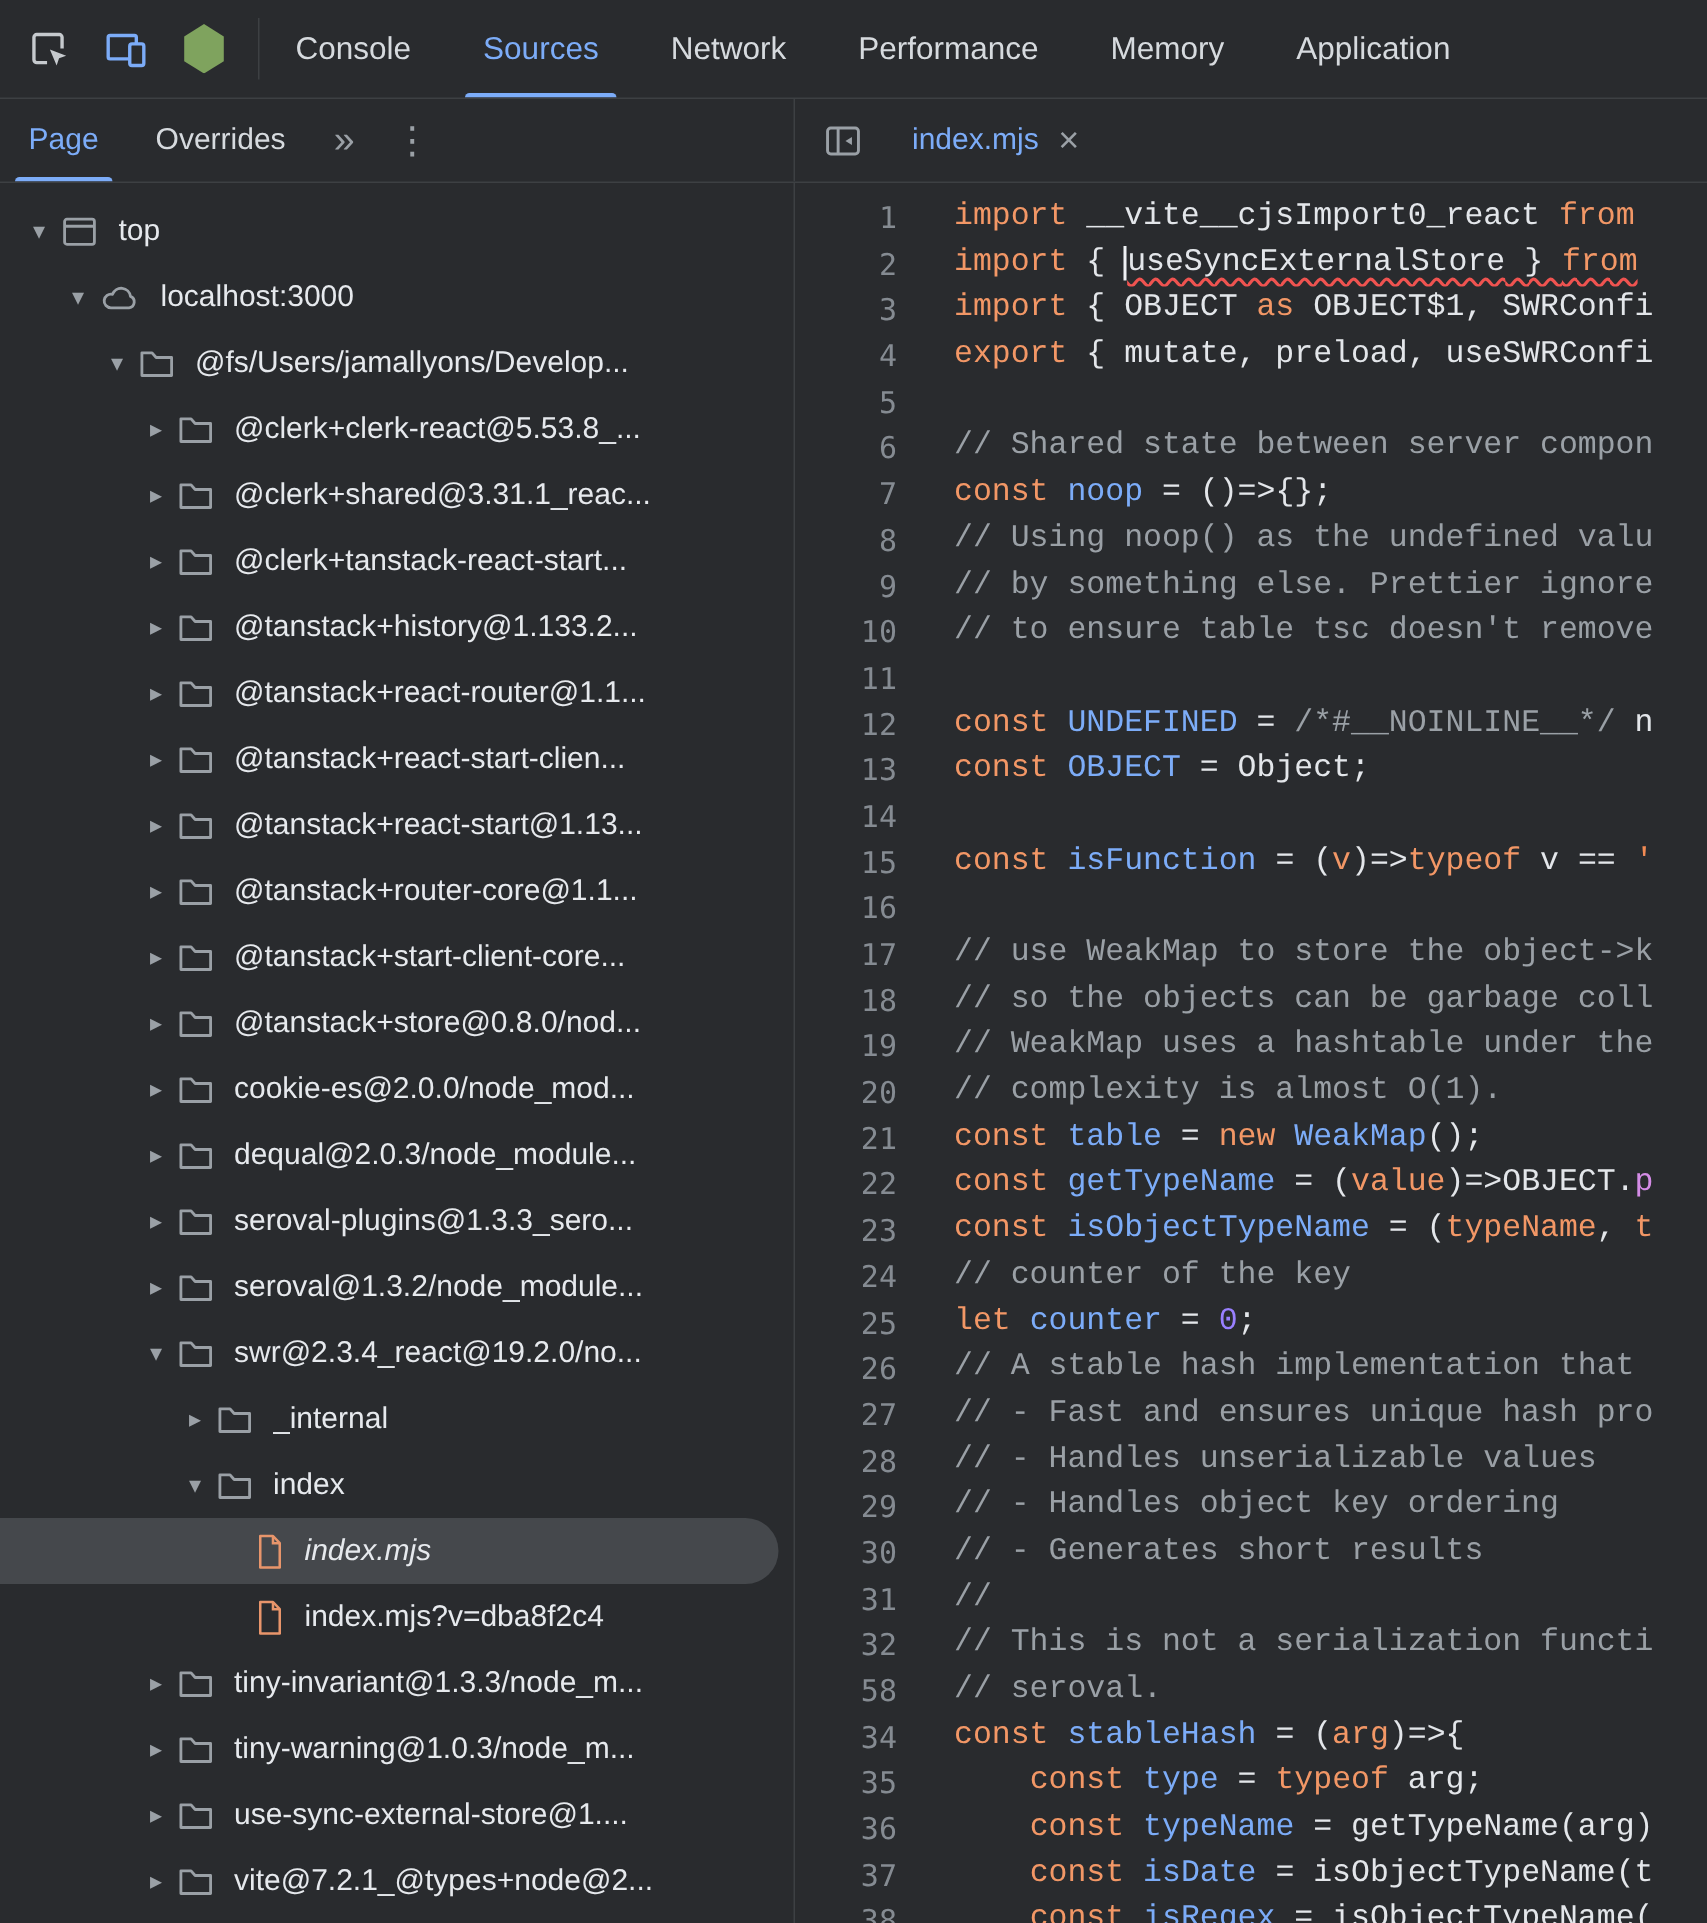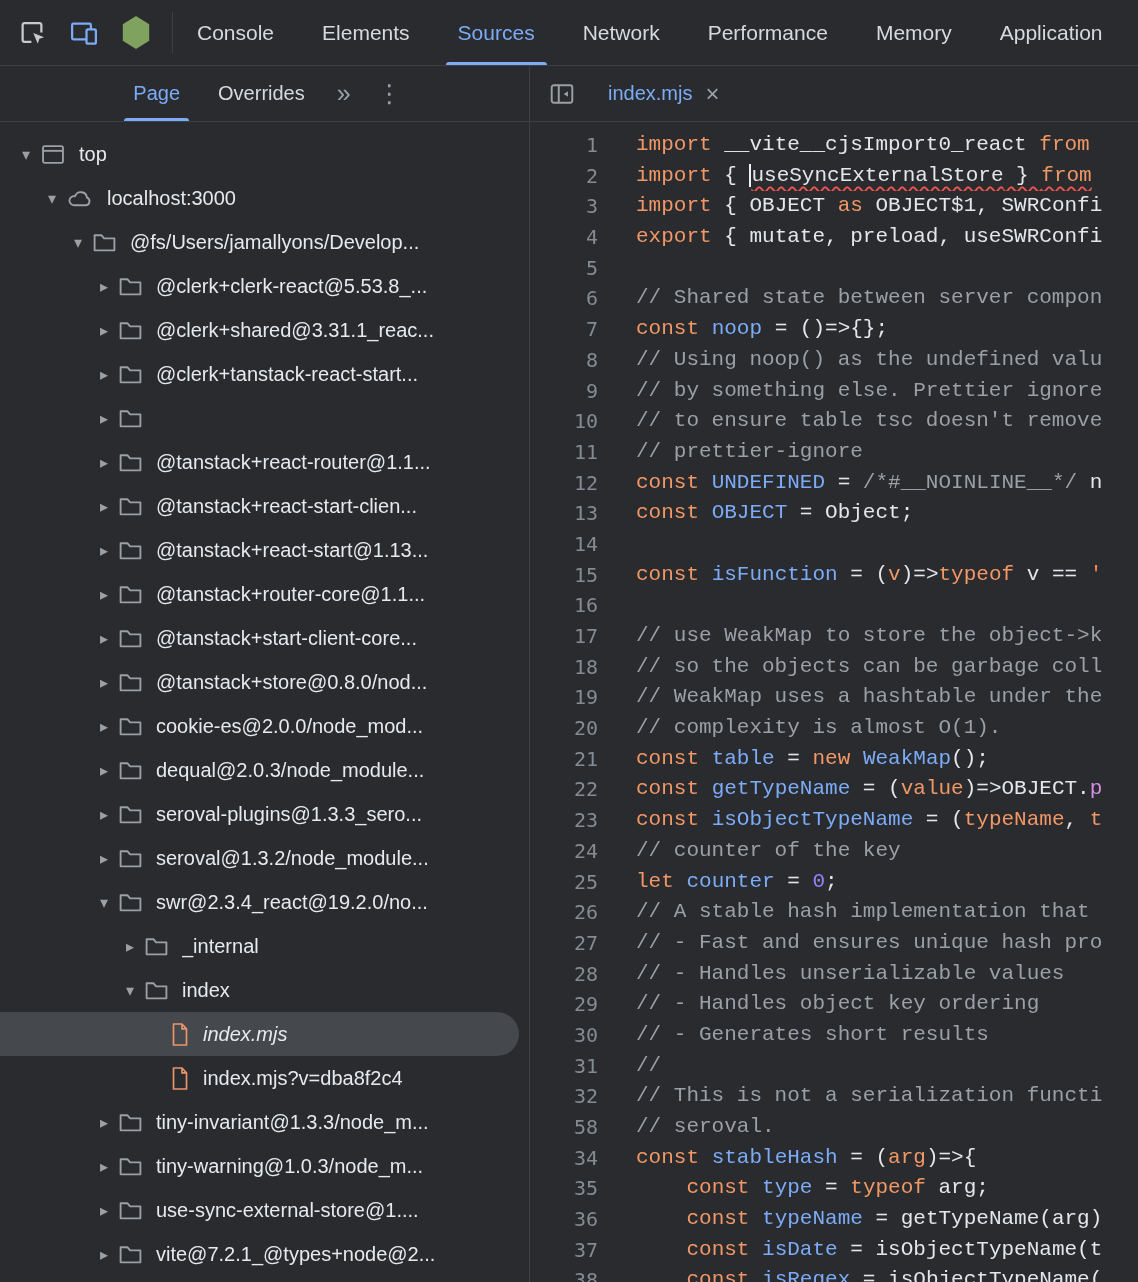--- a/index.html
+++ b/index.html
@@ -21,21 +21,21 @@
   .hexagon { width: 30px; height: 33px; background: var(--node-green, #7fa35e);
     clip-path: polygon(50% 0%, 94% 25%, 94% 75%, 50% 100%, 6% 75%, 6% 25%); }
   .vsep { width: 1px; background: var(--border, #3d4043); margin: 12px 0; }
   .main-tabs { display: flex; flex: 1; overflow: hidden; }
   .main-tab { padding: 0 24px; display: flex; align-items: center; font-size: 21px; color: #d6dade; position: relative; white-space: nowrap; cursor: default; }
   .main-tab.selected { color: var(--accent-blue, #7cacf8); }
   .main-tab.selected::after { content: ""; position: absolute; left: 12px; right: 12px; bottom: 0; height: 3px; border-radius: 3px 3px 0 0; background: var(--accent-blue, #7cacf8); }
 
   
   .second-row { height: 56px; min-height: 56px; display: flex; border-bottom: 1px solid var(--border, #3d4043); overflow: hidden; }
-  .nav-left { width: 530px; min-width: 530px; display: flex; align-items: stretch; border-right: 1px solid var(--border, #3d4043); overflow: hidden; justify-content: center; }
+  .nav-left { width: 530px; min-width: 530px; display: flex; align-items: stretch; border-right: 1px solid var(--border, #3d4043); overflow: hidden; }
   .nav-tab { padding: 0 19px; display: flex; align-items: center; font-size: 20px; color: #d6dade; position: relative; white-space: nowrap; }
   .nav-tab.selected { color: var(--accent-blue, #7cacf8); }
   .nav-tab.selected::after { content: ""; position: absolute; left: 10px; right: 10px; bottom: 0; height: 3px; border-radius: 3px 3px 0 0; background: var(--accent-blue, #7cacf8); }
   .strip-icon { display: flex; align-items: center; justify-content: center; color: #9aa0a6; font-size: 25px; padding: 0 13px; cursor: default; }
   .file-strip { flex: 1; display: flex; align-items: stretch; overflow: hidden; }
   .nav-toggle { display: flex; align-items: center; padding: 0 14px 0 18px; color: #9aa0a6; }
   .nav-toggle svg { width: 28px; height: 26px; }
   .file-tab { display: flex; align-items: center; gap: 13px; padding: 0 18px; font-size: 20px; color: var(--accent-blue, #7cacf8); white-space: nowrap; }
   .file-tab .close { color: #9aa0a6; font-size: 24px; line-height: 1; }
 
@@ -88,21 +88,20 @@
             <rect x="14" y="9" width="7.5" height="11.5" rx="1.2" fill="#292b2e" stroke="currentColor" stroke-width="1.8"></rect>
           </svg>
       </span>
       <span class="tb-icon">
           <span class="hexagon"></span>
         </span>
     </div>
     <div class="vsep"></div>
     <div class="main-tabs">
         <div class="main-tab">Console</div>
-        <div class="main-tab">Elements</div>
         <div class="main-tab selected">Sources</div>
         <div class="main-tab">Network</div>
         <div class="main-tab">Performance</div>
         <div class="main-tab">Memory</div>
         <div class="main-tab">Application</div>
       </div>
   </div>
 
   <div class="second-row">
     <div class="nav-left">
@@ -185,20 +184,21 @@
           </span>
           <span class="tree-label">@clerk+tanstack-react-start...</span>
         </div>
         <div class="tree-row" style="padding-left: 90px;">
           <span class="chev">▸</span>
           <span class="tree-icon folder">
             <svg width="25" height="23" viewBox="0 0 24 22">
               <path d="M2.5 4 h6.5 l2.6 3 H21.5 V18.5 H2.5 z" fill="none" stroke="currentColor" stroke-width="1.8" stroke-linejoin="round"></path>
             </svg>
           </span>
+          <span class="tree-label">@tanstack+history@1.133.2...</span>
         </div>
         <div class="tree-row" style="padding-left: 90px;">
           <span class="chev">▸</span>
           <span class="tree-icon folder">
             <svg width="25" height="23" viewBox="0 0 24 22">
               <path d="M2.5 4 h6.5 l2.6 3 H21.5 V18.5 H2.5 z" fill="none" stroke="currentColor" stroke-width="1.8" stroke-linejoin="round"></path>
             </svg>
           </span>
           <span class="tree-label">@tanstack+react-router@1.1...</span>
         </div>
@@ -371,21 +371,21 @@
         <div class="code-line"><span class="ln">1</span><span class="code-text"><span class="kw">import </span><span class="pl">__vite__cjsImport0_react </span><span class="kw">from</span></span></div>
         <div class="code-line"><span class="ln">2</span><span class="code-text"><span class="kw">import </span><span class="pl">{ </span><span class="caret"></span><span class="pl sq">useSyncExternalStore</span><span class="pl sq"> } </span><span class="kw sq">from</span></span></div>
         <div class="code-line"><span class="ln">3</span><span class="code-text"><span class="kw">import </span><span class="pl">{ OBJECT </span><span class="kw">as </span><span class="pl">OBJECT$1, SWRConfi</span></span></div>
         <div class="code-line"><span class="ln">4</span><span class="code-text"><span class="kw">export </span><span class="pl">{ mutate, preload, useSWRConfi</span></span></div>
         <div class="code-line"><span class="ln">5</span><span class="code-text"></span></div>
         <div class="code-line"><span class="ln">6</span><span class="code-text"><span class="cm">// Shared state between server compon</span></span></div>
         <div class="code-line"><span class="ln">7</span><span class="code-text"><span class="kw">const </span><span class="def">noop</span><span class="pl"> = ()=&gt;{};</span></span></div>
         <div class="code-line"><span class="ln">8</span><span class="code-text"><span class="cm">// Using noop() as the undefined valu</span></span></div>
         <div class="code-line"><span class="ln">9</span><span class="code-text"><span class="cm">// by something else. Prettier ignore</span></span></div>
         <div class="code-line"><span class="ln">10</span><span class="code-text"><span class="cm">// to ensure table tsc doesn't remove</span></span></div>
-        <div class="code-line"><span class="ln">11</span><span class="code-text"><span class="cm">// prettier-ignore</span></span></div>
+        <div class="code-line"><span class="ln">11</span></div>
         <div class="code-line"><span class="ln">12</span><span class="code-text"><span class="kw">const </span><span class="def">UNDEFINED</span><span class="pl"> = </span><span class="cm">/*#__NOINLINE__*/</span><span class="pl"> n</span></span></div>
         <div class="code-line"><span class="ln">13</span><span class="code-text"><span class="kw">const </span><span class="def">OBJECT</span><span class="pl"> = Object;</span></span></div>
         <div class="code-line"><span class="ln">14</span></div>
         <div class="code-line"><span class="ln">15</span><span class="code-text"><span class="kw">const </span><span class="def">isFunction</span><span class="pl"> = (</span><span class="param">v</span><span class="pl">)=&gt;</span><span class="kw">typeof</span><span class="pl"> v == </span><span class="str">'</span></span></div>
         <div class="code-line"><span class="ln">16</span><span class="code-text"></span></div>
         <div class="code-line"><span class="ln">17</span><span class="code-text"><span class="cm">// use WeakMap to store the object-&gt;k</span></span></div>
         <div class="code-line"><span class="ln">18</span><span class="code-text"><span class="cm">// so the objects can be garbage coll</span></span></div>
         <div class="code-line"><span class="ln">19</span><span class="code-text"><span class="cm">// WeakMap uses a hashtable under the</span></span></div>
         <div class="code-line"><span class="ln">20</span><span class="code-text"><span class="cm">// complexity is almost O(1).</span></span></div>
         <div class="code-line"><span class="ln">21</span><span class="code-text"><span class="kw">const </span><span class="def">table</span><span class="pl"> = </span><span class="kw">new </span><span class="def">WeakMap</span><span class="pl">();</span></span></div>

